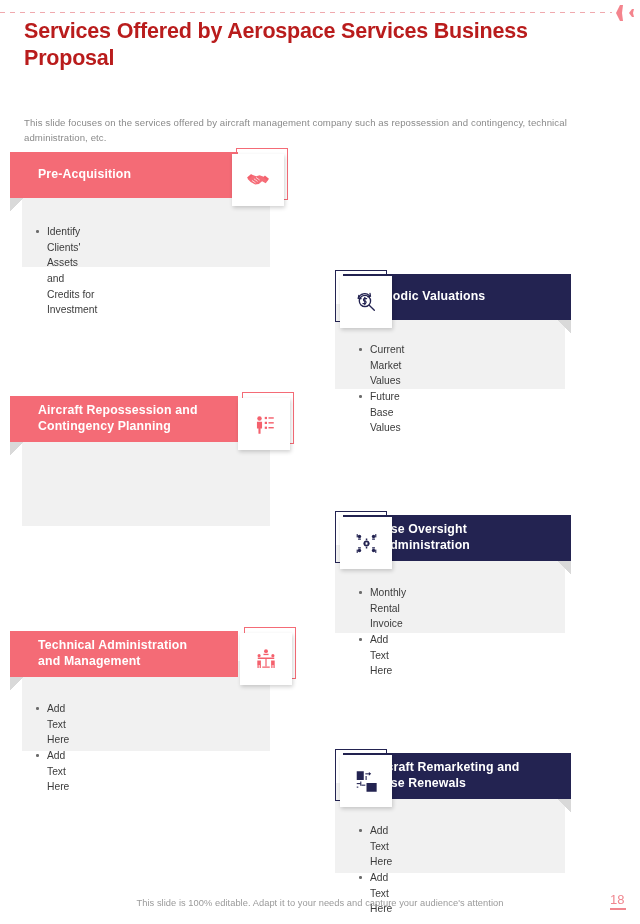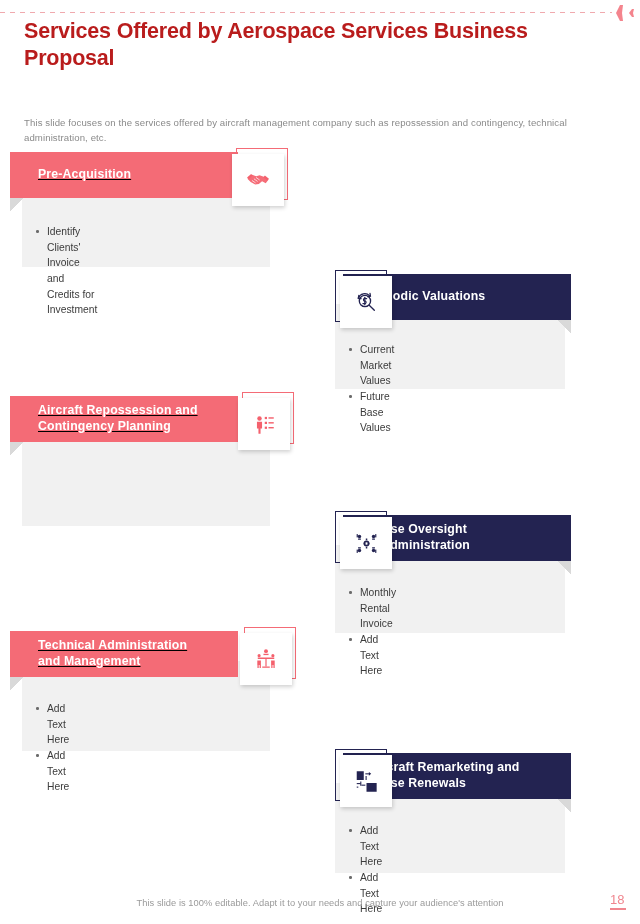--- a/index.html
+++ b/index.html
@@ -38,38 +38,38 @@
     width:248px;min-height:80px;
     background:#f1f1f1;
   }
   .card.right .body{left:40px;width:230px;}
 
   .bullets{
     position:absolute;left:34px;top:40px;
     font-size:10.3px;color:#3b3b3b;line-height:1.52;
     list-style:none;margin:0;padding:0;
   }
-  .card.right .bullets{left:52px;}
+  .card.right .bullets{left:62px;}
   .bullets li{position:relative;padding-left:13px;white-space:pre-line;}
   .bullets li:before{
     content:"";position:absolute;left:2px;top:6px;
     width:2.6px;height:2.6px;border-radius:50%;background:#6b6b6b;
   }
 
   
   .hbar{
     position:absolute;left:10px;top:0;width:228px;height:46px;
     display:flex;align-items:center;
   }
   .hbar .htext{
     font-size:12.3px;font-weight:bold;color:#ffffff;line-height:1.3;
     letter-spacing:.15px;white-space:pre-line;
   }
   
-  .card.left .hbar{padding-left:28px;box-sizing:border-box;background:#f46b76;text-decoration:underline;}
+  .card.left .hbar{padding-left:28px;box-sizing:border-box;background:#f46b76;}
   .card.left .hbar .htext{margin-left:0;}
   
   .card.right .hbar{left:48px;width:228px;padding-left:26px;box-sizing:border-box;background:#232351;}
 
   
   .fold{position:absolute;width:14px;height:13px;}
   .card.left .fold{left:10px;top:46px;
     background:linear-gradient(to bottom right,#d9d9d9 0 50%,transparent 50% 100%);}
   .card.right .fold{left:262px;top:46px;
     background:linear-gradient(to bottom left,#d9d9d9 0 50%,transparent 50% 100%);}
@@ -113,21 +113,21 @@
 <div class="page-title">Services Offered by Aerospace Services Business Proposal</div>
 <div class="page-subtitle">This slide focuses on the services offered by aircraft management company such as repossession and contingency, technical administration, etc.</div>
 
 <div class="card left" style="left:0px;top:152px;">
   <div class="body" style="height:85px;"></div>
   <div class="hbar">
     <div class="htext">Pre-Acquisition</div>
   </div>
   <div class="fold"></div>
   <ul class="bullets" style="top:72px;">
-    <li>Identify Clients' Invoice and
+    <li>Identify Clients' Assets and
 Credits for Investment</li>
   </ul>
   <div class="icon-wrap" style="left:232px;top:-4px;">
     <div class="icon-frame"></div>
     <div class="icon-tile">
       <svg viewBox="0 0 32 32" width="26" height="26">
         <g fill="#f4616d">
           <path d="M3 14.5 L9 9.5 L14 11.5 L18 10 L23 12 L29 15.5 L25.5 20 L21 17.5 L17 21 L12.5 21.5 L7 18.5 Z" opacity=".92"></path>
           <path d="M8.5 16.5 L13 19.5 M11 14.5 L15.5 17.8 M13.5 12.8 L18 16" stroke="#ffffff" stroke-width="1" fill="none" opacity=".85"></path>
           <path d="M2.5 13 L7.5 8.5 L9.5 10.5 L4.5 15 Z"></path>

